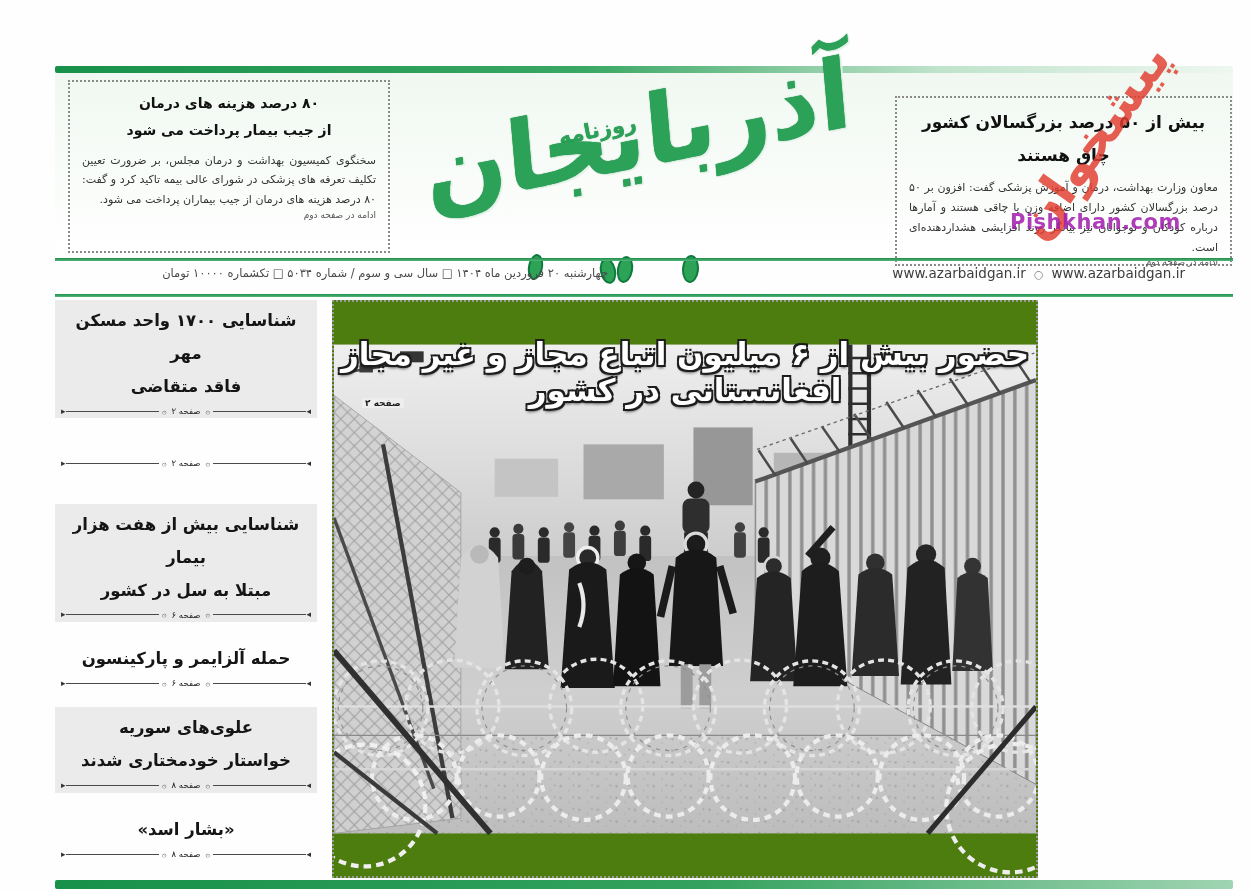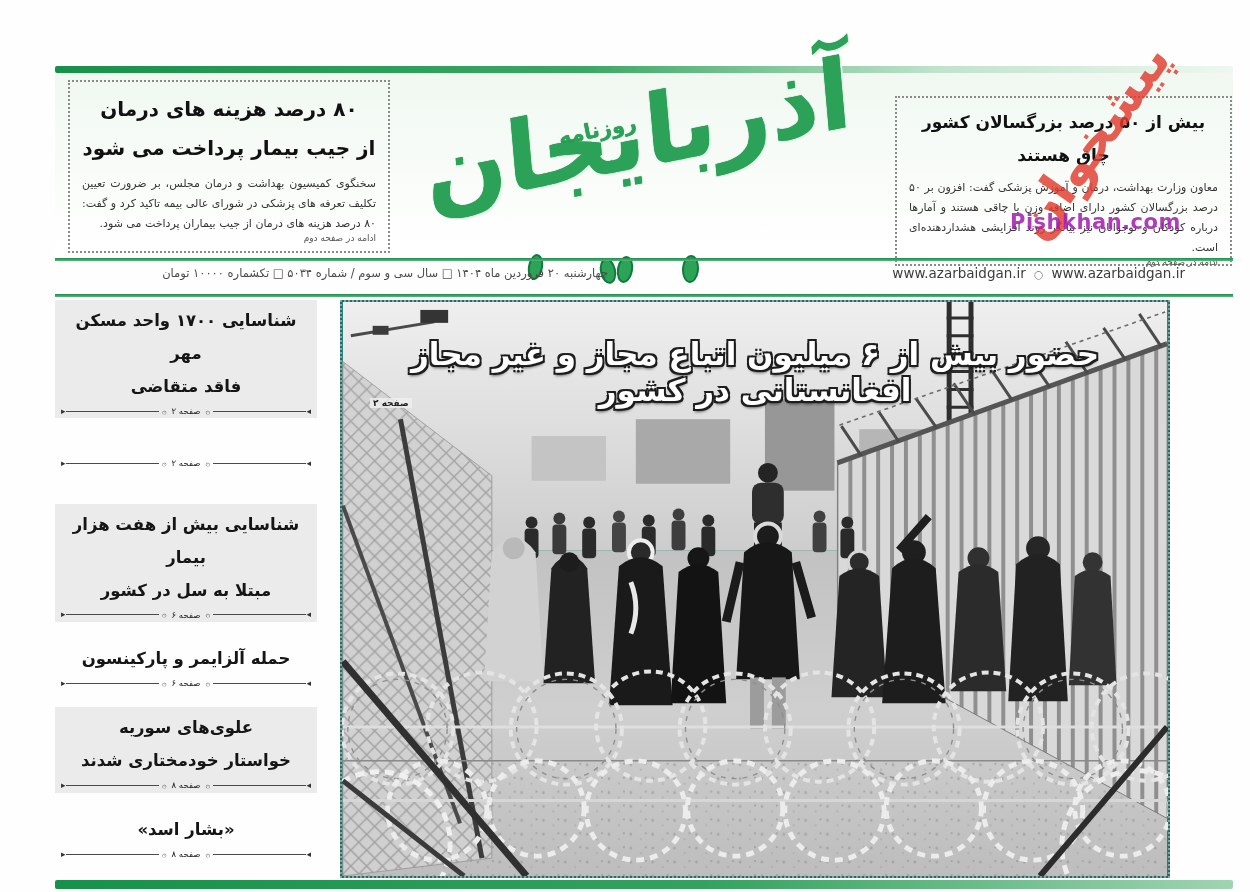--- a/index.html
+++ b/index.html
@@ -16,21 +16,21 @@
   #bottom-bar { top:880px; height:9px; background:linear-gradient(to right,#17914a,#34a25e 55%,#9fd4b2); }
 
   
   #masthead-bg { position:absolute; left:55px; top:73px; width:1178px; height:185px;
     background:linear-gradient(to bottom,#f0f8f1,#fbfdfb 70%,#ffffff); }
   .news-box { position:absolute; border:2px dotted #8a8a8a; background:transparent;
     padding:8px 12px; direction:rtl; }
   #box-left { left:68px; top:80px; width:322px; height:173px; }
   #box-right { left:895px; top:96px; width:337px; height:170px; }
   .news-box .hl { text-align:center; font-weight:bold; color:#111;
-    font-size:20px; line-height:1.95; }
+    font-size:14px; line-height:1.95; }
   #box-right .hl { font-size:17px; }
   .news-box .body { margin-top:6px; font-size:11px; color:#333; text-align:justify;
     line-height:1.8; }
   .news-box .cont { margin-top:0; font-size:9px; color:#555; }
 
   #logo { position:absolute; left:408px; top:58px; width:460px; height:210px; pointer-events:none; }
   #logo-word {
     position:absolute; left:0; top:28px; width:460px; text-align:center; direction:rtl;
     font-size:96px; font-weight:bold; color:#2ba257;
     transform:rotate(-11deg) skewX(-6deg);
@@ -72,22 +72,22 @@
   .side-item.shaded { background:#ebebeb; }
   .side-item .t { text-align:center; font-weight:bold; color:#151515; font-size:16.5px; line-height:2.0; }
   .divider { display:flex; align-items:center; justify-content:center; margin-top:3px;
     color:#3b3b3b; }
   .divider .dline { flex:1; height:1px; background:#4a4a4a; }
   .divider .arrow { font-size:9px; line-height:1; color:#333; }
   .divider .orn { font-size:8px; margin:0 3px; color:#444; }
   .divider .pg { font-size:8.5px; color:#222; margin:0 2px; white-space:nowrap; }
 
   
-  #photo-wrap { position:absolute; left:340px; top:300px; width:830px; height:578px;
-    border:2px dotted #9a9a9a; background:#0f766e; overflow:hidden; }
+  #photo-wrap { position:absolute; left:332px; top:300px; width:706px; height:578px;
+    border:2px dotted #9a9a9a; background:#4d7c0f; overflow:hidden; }
   #photo-svg { position:absolute; left:0; top:0; width:100%; height:100%; }
   #main-headline { position:absolute; left:0; top:34px; width:100%; text-align:center; direction:rtl;
     font-size:31px; font-weight:bold; color:#ffffff; z-index:10;
     text-shadow:-2px -2px 0 #1d1d1d, 2px -2px 0 #1d1d1d, -2px 2px 0 #1d1d1d, 2px 2px 0 #1d1d1d,
        0 3px 3px rgba(0,0,0,.6); letter-spacing:-.5px; }
   #main-page-label { position:absolute; left:28px; top:96px; z-index:10; font-size:9px; font-weight:bold;
     color:#1c1c1c; background:rgba(240,240,240,.8); padding:0 3px; direction:rtl; }
 </style>
 </head>
 <body>

